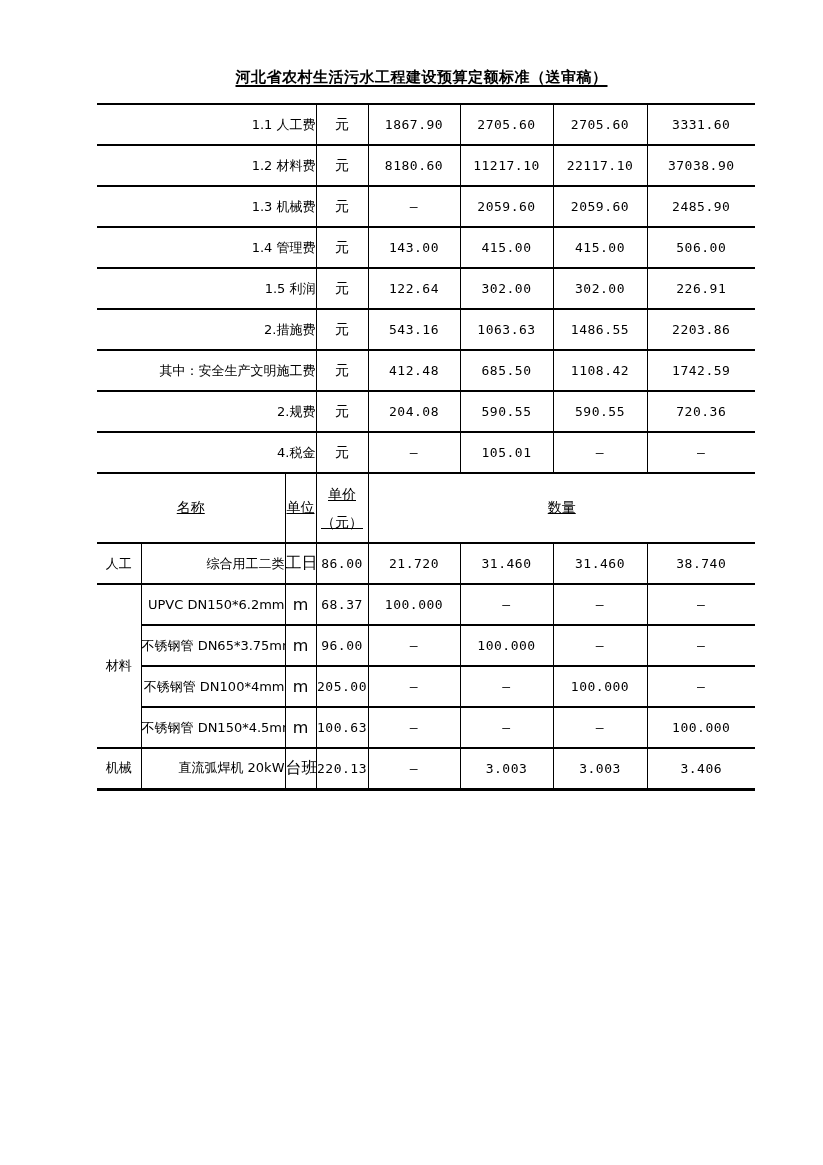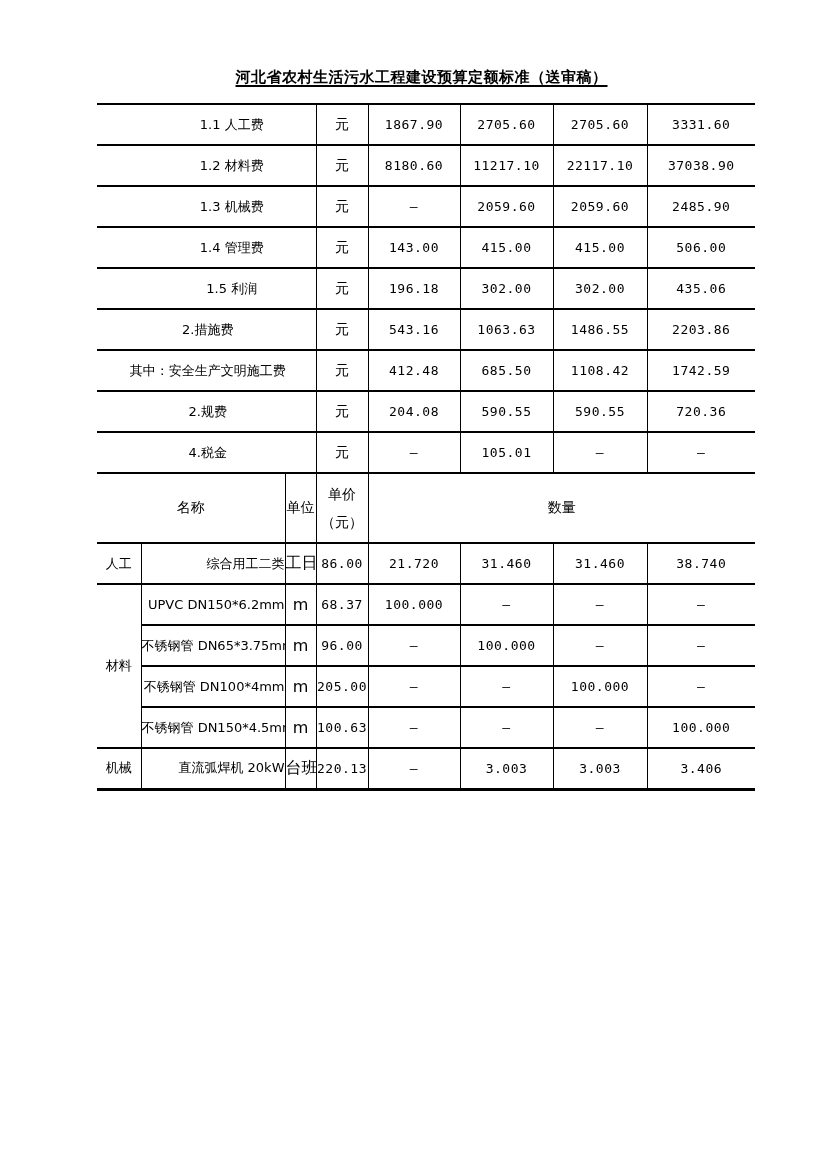--- a/index.html
+++ b/index.html
@@ -17,23 +17,23 @@
     border-collapse:collapse;table-layout:fixed;
     border-top:2px solid #000;border-bottom:3px solid #000;
   }
   td{
     padding:0;margin:0;vertical-align:middle;text-align:center;
     border-top:2px solid #000;border-bottom:2px solid #000;
     overflow:hidden;white-space:nowrap;
   }
   td.vr{border-right:1px solid #000;}          
   tr.srow{height:41px;}
-  tr.hdr{height:70px;}
+  tr.hdr{height:70px;text-decoration:underline;}
   tr.drow{height:41px;}
-  td.lbl{text-align:center;font-size:13px;padding-left:3px;}
+  td.lbl{text-align:right;font-size:13px;padding-left:3px;}
   td.lbl.indent{padding-left:51px;}
   td.unit{font-size:14px;}
   td.num{font-family:"DejaVu Sans Mono",monospace;font-size:13px;letter-spacing:0.5px;}
   td.hcell{font-size:14px;}
   .price-hdr div{line-height:28px;font-size:14px;}
   td.cat{font-size:13px;margin-top:36px;}
   td.name{font-size:13px;text-align:right;}
   td.u{font-size:16px;}
 </style>
 </head>
@@ -84,24 +84,24 @@
         <td colspan="3" class="lbl indent vr">1.4 管理费</td>
         <td class="unit vr">元</td>
         <td class="num vr">143.00</td>
         <td class="num vr">415.00</td>
         <td class="num vr">415.00</td>
         <td class="num">506.00</td>
       </tr>
       <tr class="srow">
         <td colspan="3" class="lbl indent vr">1.5 利润</td>
         <td class="unit vr">元</td>
-        <td class="num vr">196.18</td>
+        <td class="num vr">122.64</td>
         <td class="num vr">302.00</td>
         <td class="num vr">302.00</td>
-        <td class="num">435.06</td>
+        <td class="num">226.91</td>
       </tr>
       <tr class="srow">
         <td colspan="3" class="lbl vr">2.措施费</td>
         <td class="unit vr">元</td>
         <td class="num vr">543.16</td>
         <td class="num vr">1063.63</td>
         <td class="num vr">1486.55</td>
         <td class="num">2203.86</td>
       </tr>
       <tr class="srow">

